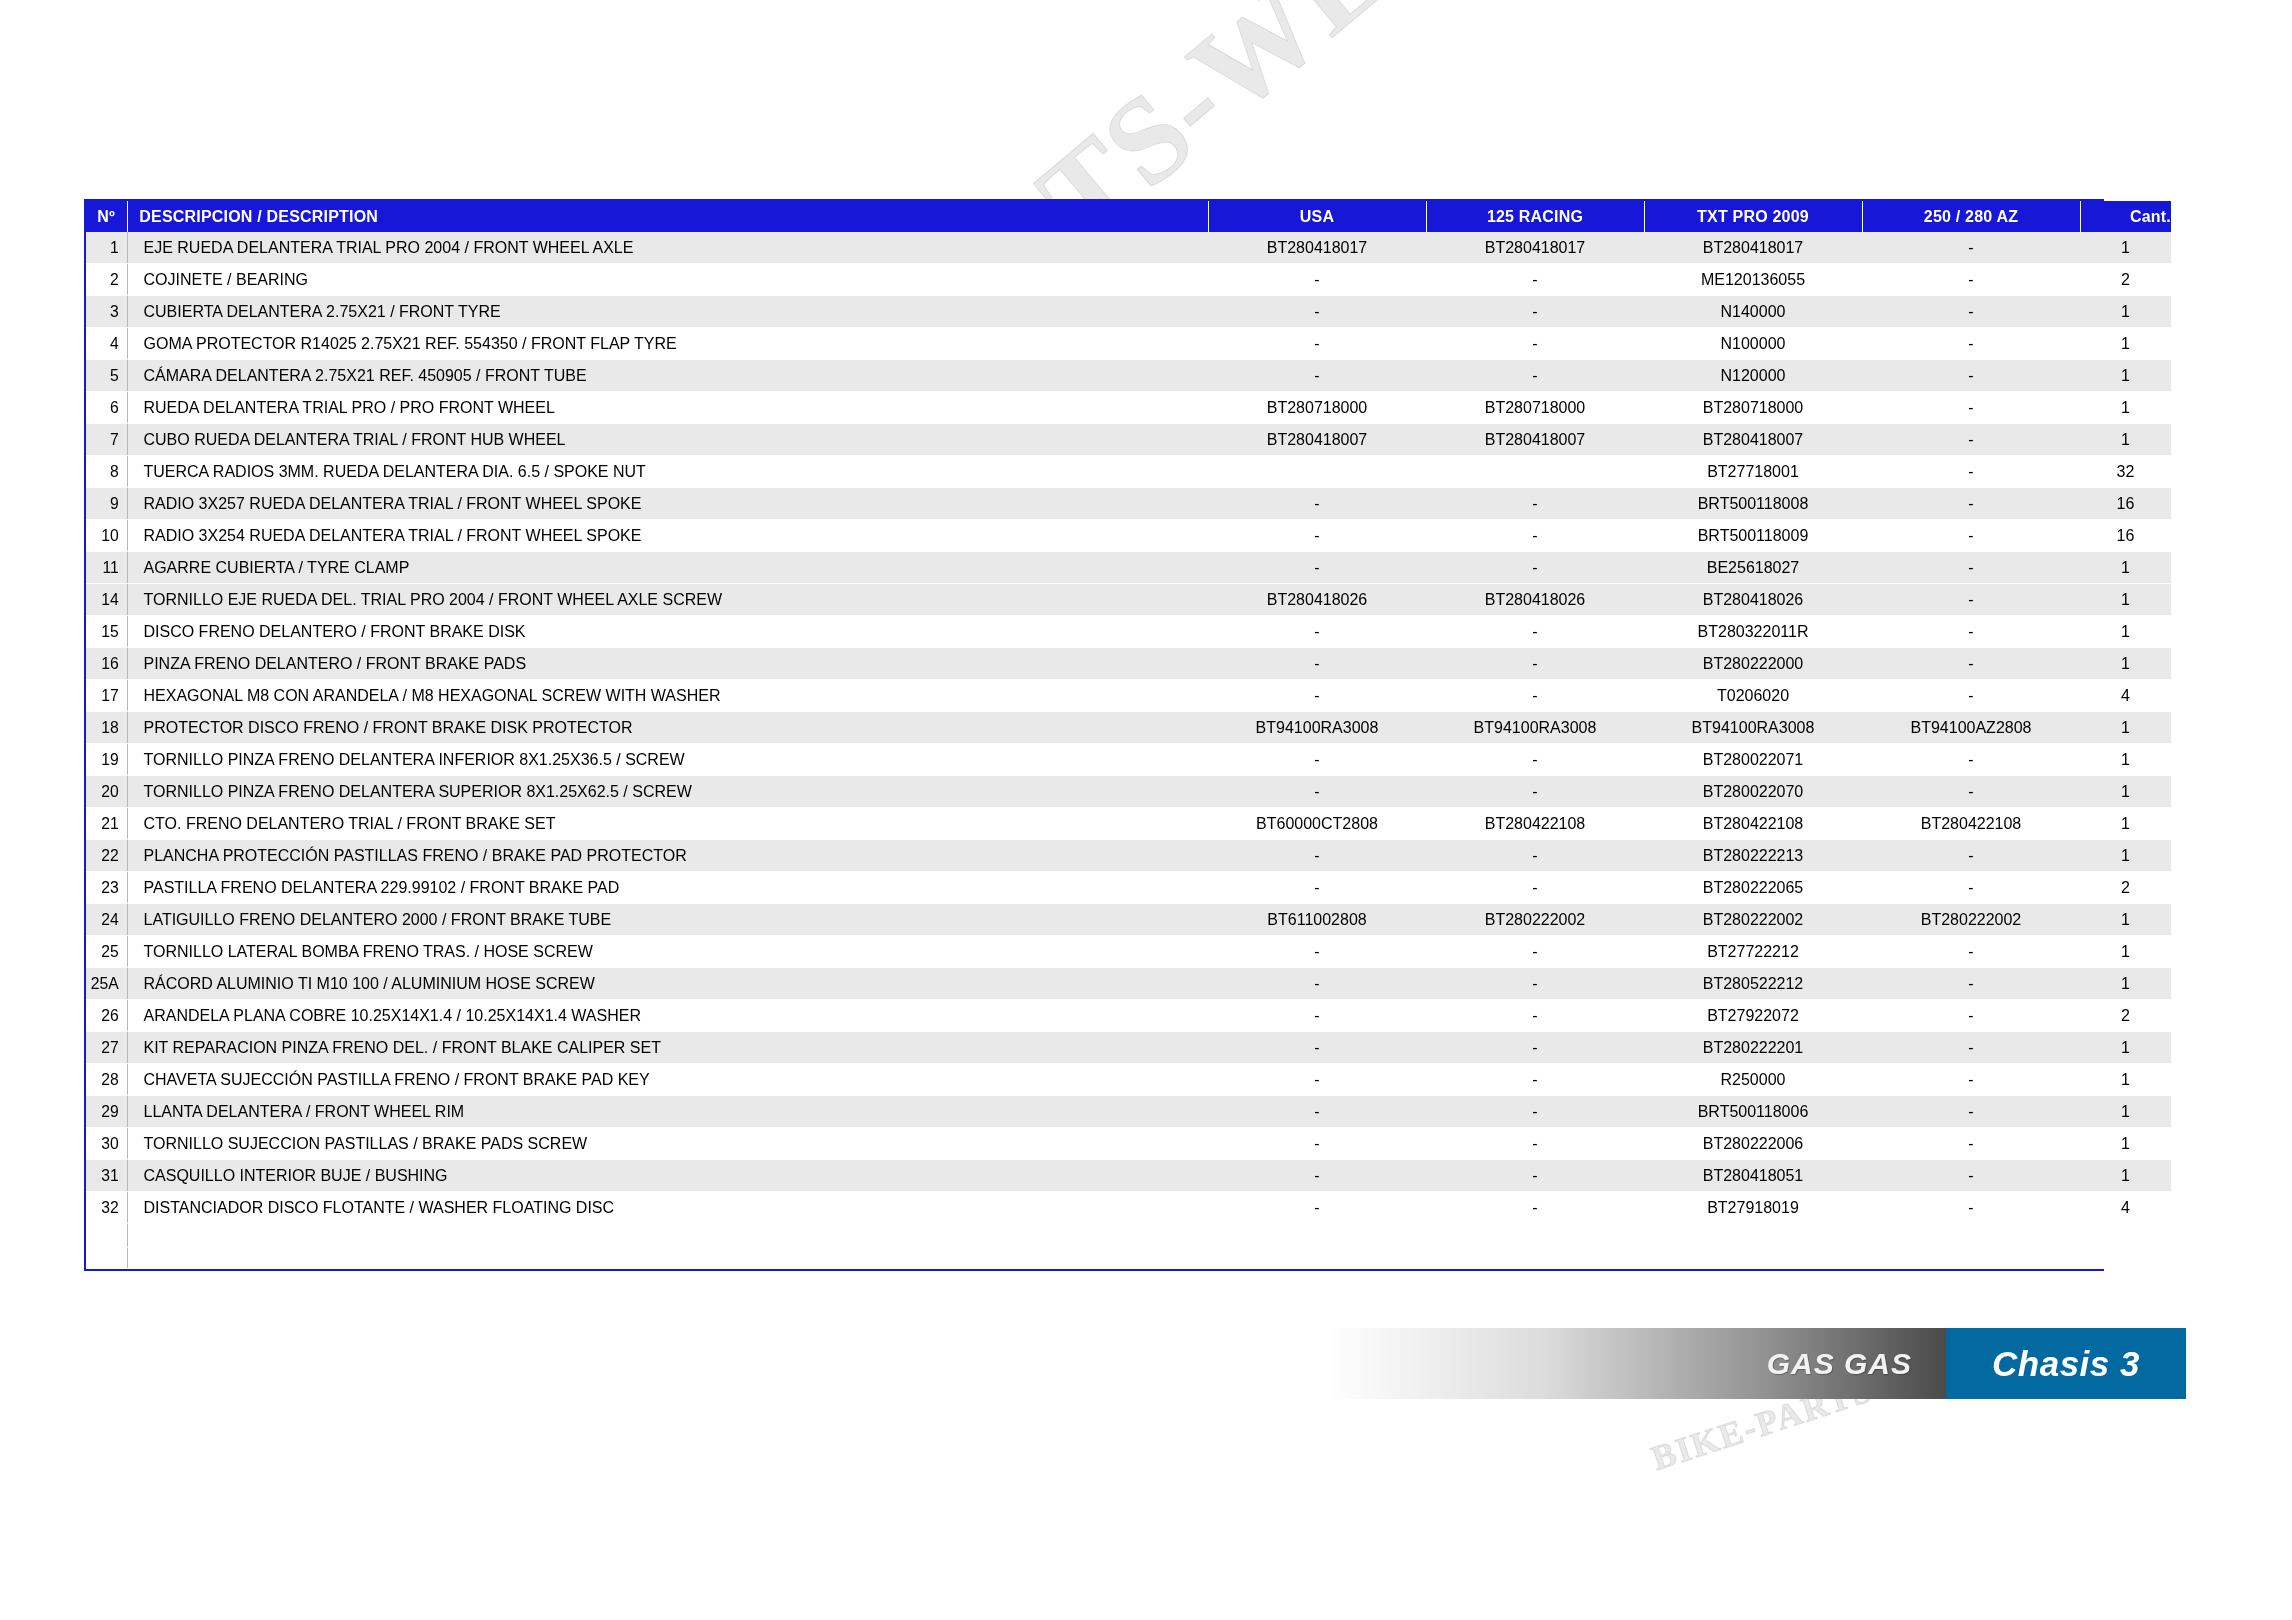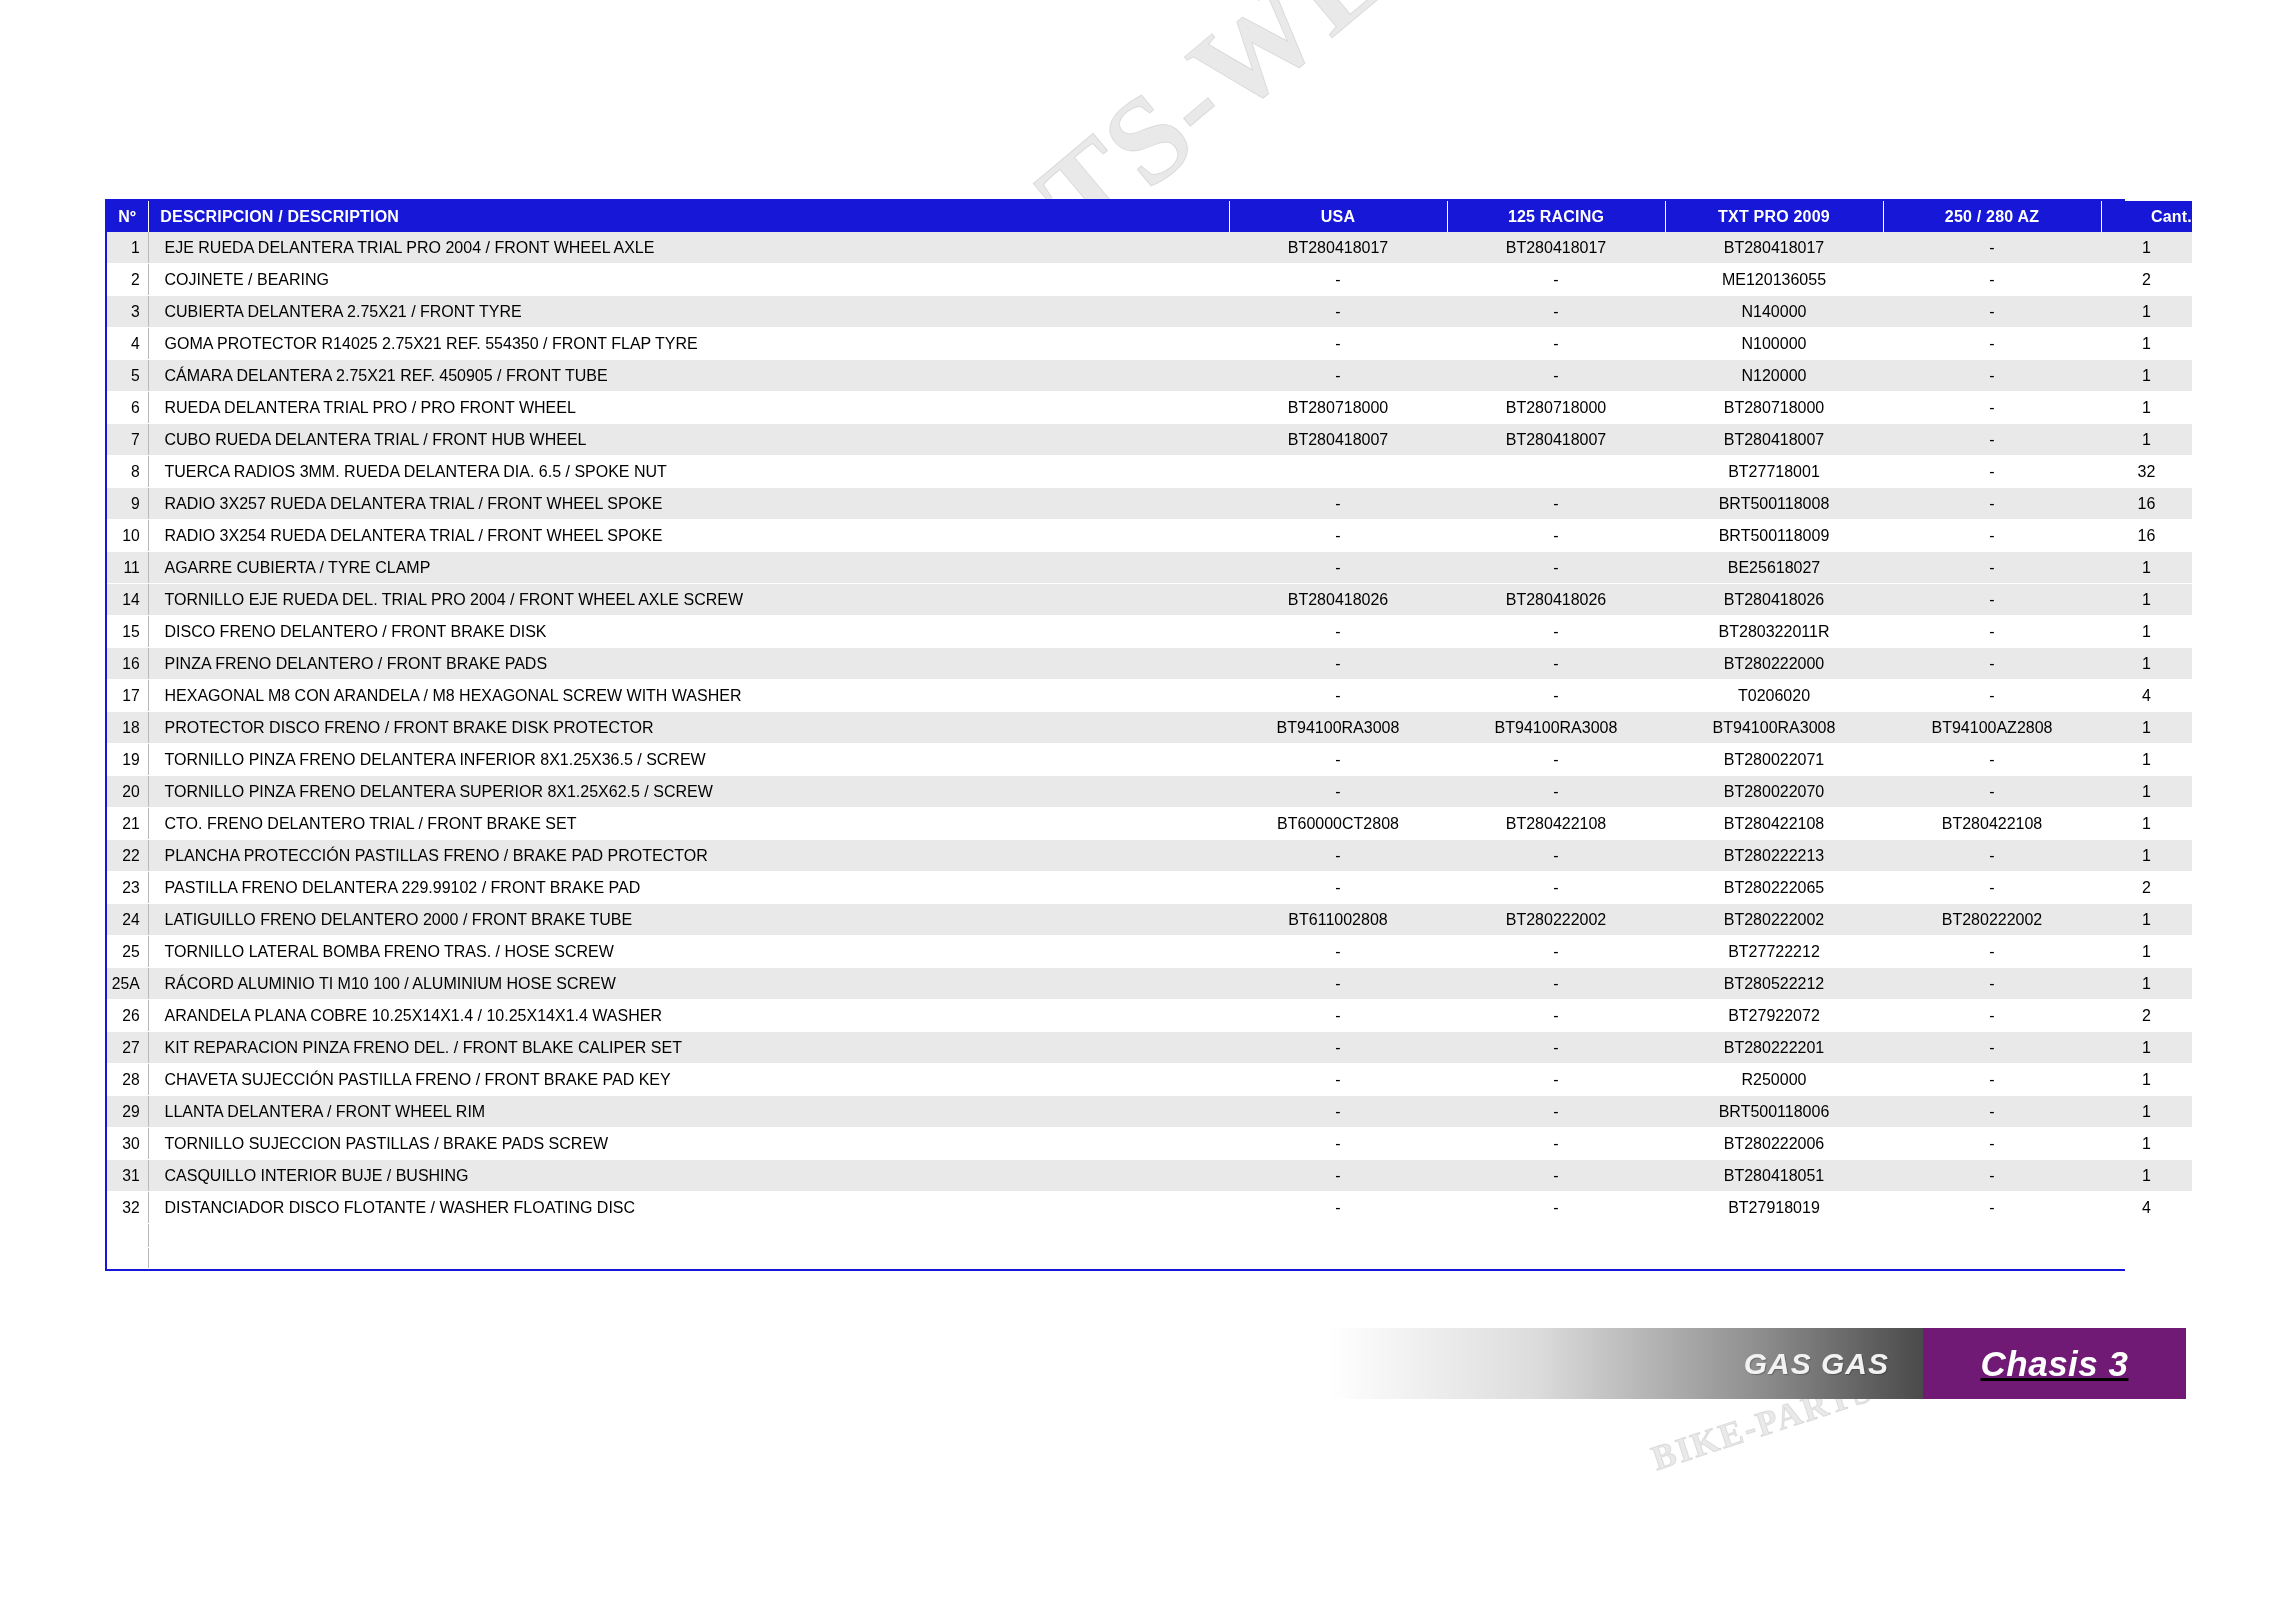--- a/index.html
+++ b/index.html
@@ -47,21 +47,21 @@
     top: 323px;
     font-size: 57px;
     color: rgba(0,0,0,0.09);
     font-family: "Liberation Serif", serif;
     pointer-events: none;
   }
 
   
   .table-wrap {
     position: absolute;
-    left: 105px;
+    left: 84px;
     top: 199px;
     width: 2020px;
     border: 2px solid #1717d8;
     background: #ffffff;
     box-sizing: border-box;
   }
   table.parts {
     border-collapse: collapse;
     width: 100%;
     table-layout: fixed;
@@ -138,26 +138,25 @@
   }
   .banner-left .gg {
     font-size: 30px;
     font-weight: bold;
     font-style: italic;
     color: #f2f2f2;
     letter-spacing: 1px;
     text-shadow: 1px 1px 1px rgba(0,0,0,0.25);
   }
   .banner-right {
-    width: 263px;
-    background: #701a75;
+    width: 240px;
+    background: #0369a1;
     display: flex;
     align-items: center;
     justify-content: center;
-    text-decoration: underline;
   }
   .banner-right .title {
     font-size: 35px;
     font-style: italic;
     font-weight: bold;
     color: #ffffff;
     letter-spacing: 0.5px;
   }
 </style>
 </head>

